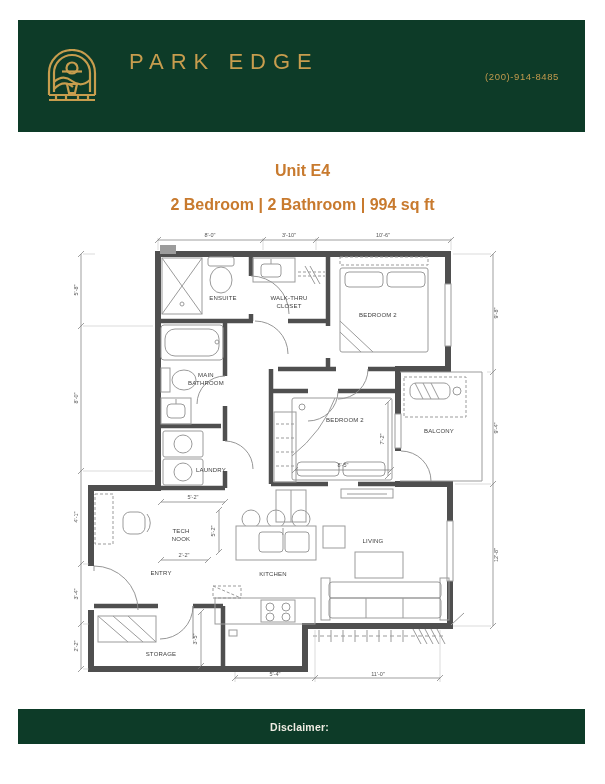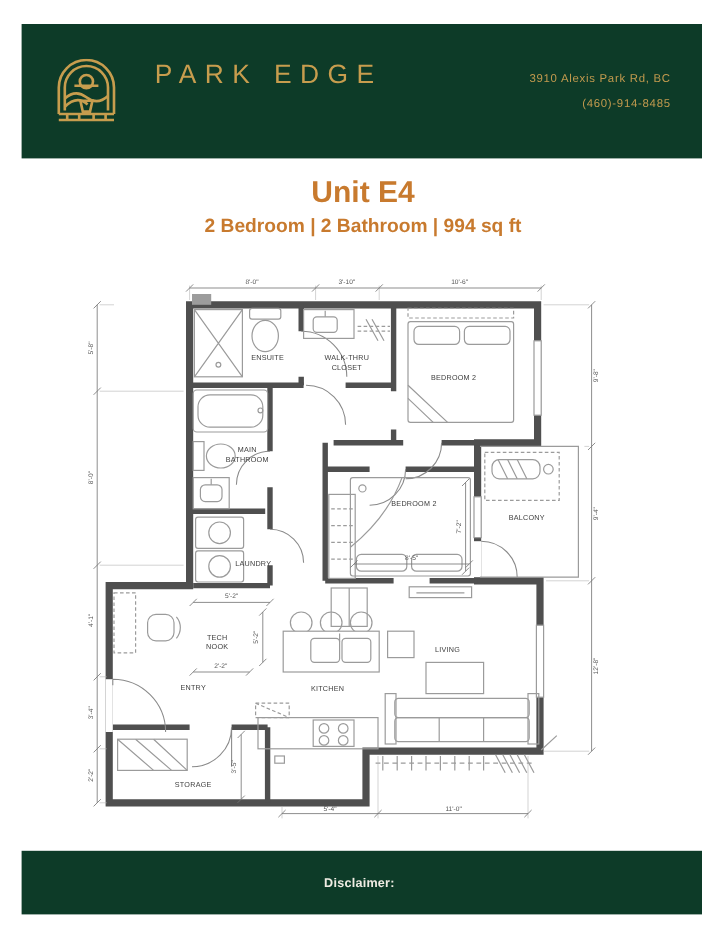--- a/index.html
+++ b/index.html
@@ -9,25 +9,25 @@
   }
   .header{
     position:absolute;left:18px;top:20px;width:567px;height:112px;
     background:#0d3b28;display:flex;align-items:center;justify-content:space-between;
     padding:0 26px;box-sizing:border-box;
   }
   .brandwrap{display:flex;gap:29px;}
   .brand{color:#c79d4e;font-size:22px;letter-spacing:7px;font-weight:400;}
   .contact{text-align:right;color:#c29a4e;font-size:9.5px;letter-spacing:.6px;line-height:21px;}
   .titleblock{position:absolute;top:146px;left:0;width:605px;text-align:center;color:#c87a2e;}
-  .titleblock .unit{font-size:25px;font-weight:bold;margin:0;}
+  .titleblock .unit{font-size:16px;font-weight:bold;margin:16px;}
   .titleblock .specs{font-size:16px;font-weight:bold;margin:5px 0 0 0;}
   .plan{position:absolute;left:73px;top:226px;}
   .footer{
-    position:absolute;left:18px;top:709px;width:567px;height:53px;background:#0d3b28;
+    position:absolute;left:18px;top:709px;width:567px;height:35px;background:#0d3b28;
     display:flex;align-items:center;justify-content:center;color:#efece3;
     font-size:10.5px;letter-spacing:.2px;
   }
   .footer b{margin-right:4px;}
   
   .room{font-size:6px;fill:#3c3c3c;text-anchor:middle;letter-spacing:.2px;}
   .dim{font-size:5.5px;fill:#555;text-anchor:middle;}
   .wall{stroke:#4f4f4f;fill:none;}
   .fix{stroke:#9b9b9b;fill:none;stroke-width:1;}
   .fixw{stroke:#9b9b9b;fill:#ffffff;stroke-width:1;}
@@ -50,22 +50,21 @@
         <path d="M10,40 Q20,30 29,38"></path>
         <path d="M23,35 L33,35 L31,44 L25,44 Z"></path>
         <path d="M5,46 H51"></path>
         <path d="M5,51 H51"></path>
         <path d="M12,46 V51 M22,46 V51 M34,46 V51 M44,46 V51"></path>
       </g>
     </svg>
     <span class="brand">PARK EDGE</span>
   </div>
   <div class="contact">
-    <div>3910 Alexis Park Rd, BC</div>
-    <div>(460)-914-8485</div>
+    <div>(200)-914-8485</div>
   </div>
 </div>
 
 <div class="titleblock">
   <div class="unit">Unit E4</div>
   <div class="specs">2 Bedroom | 2 Bathroom | 994 sq ft</div>
 </div>
 
 <svg class="plan" width="460" height="470" viewBox="0 0 460 470">
 

